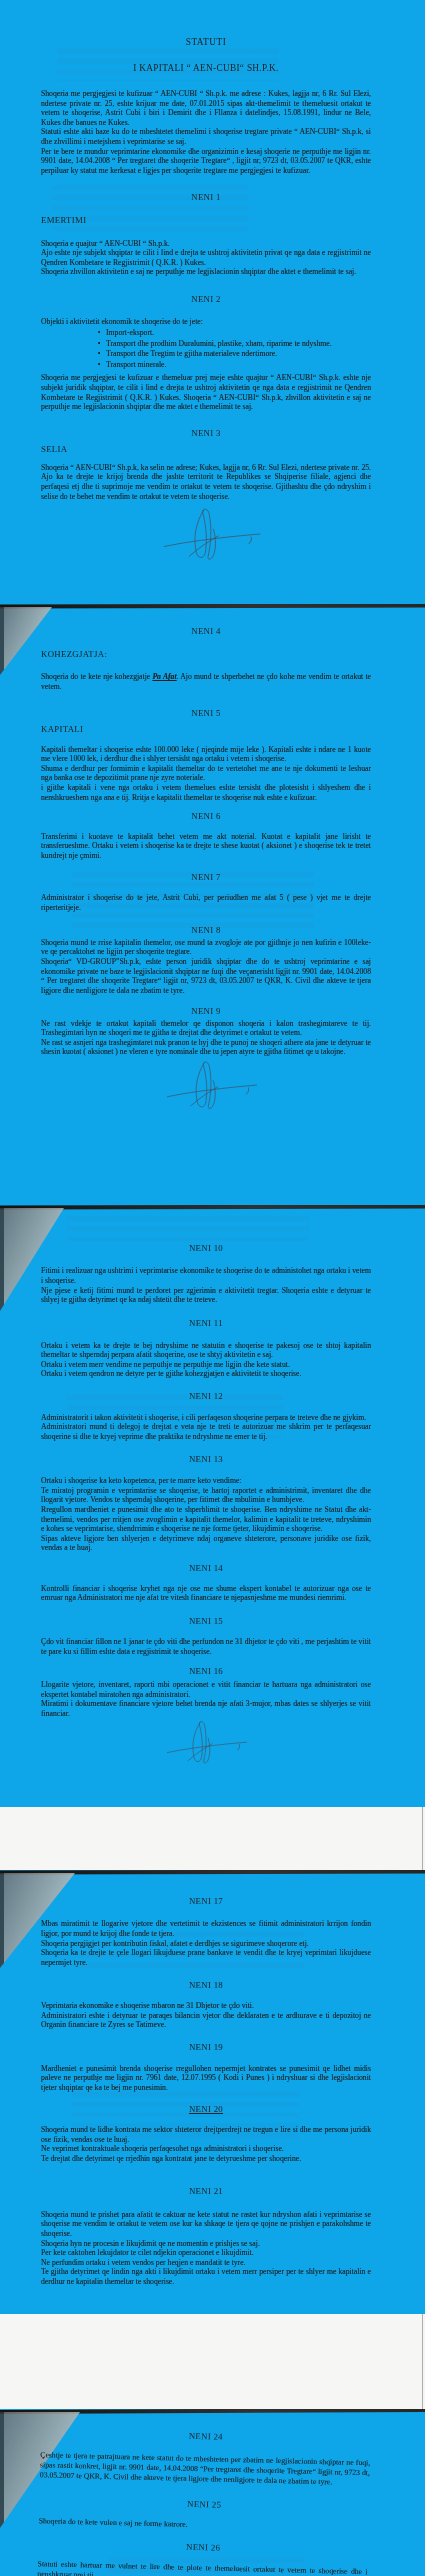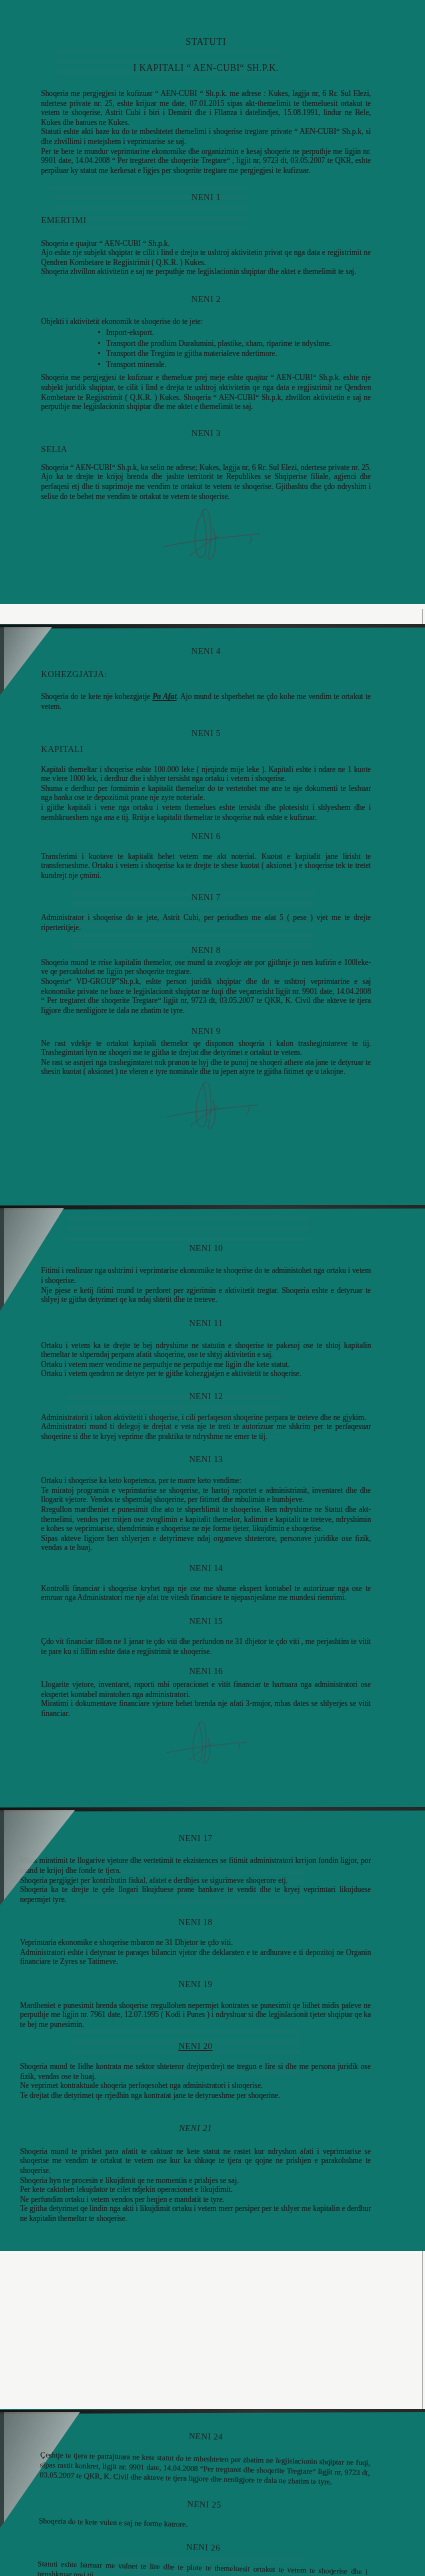--- a/index.html
+++ b/index.html
@@ -8,27 +8,27 @@
     position:relative;
     width:426px;height:3011px;
     margin:0 auto;
     background:#f6f6f4;
     font-family:"Liberation Serif","DejaVu Serif",serif;
     color:#1e1e1e;
     overflow:hidden;
   }
   .page{
     position:absolute;left:0;width:426px;overflow:hidden;
-    background:#0f766e;
+    background:#0ea5e9;
     box-sizing:border-box;
   }
   #page1{top:0;height:604px;padding:37px 55px 0 41px;}
-  #page2{top:624px;height:758px;padding:21.6px 55px 0 41px;}
+  #page2{top:604px;height:758px;padding:21.6px 55px 0 41px;}
   #page3{top:1205px;height:602px;padding:34px 55px 0 41px;}
-  #page4{top:1807px;height:444px;padding:24px 55px 0 20px;}
+  #page4{top:1870px;height:444px;padding:24px 55px 0 41px;}
   #page5{top:2409px;height:602px;padding:17.5px 55px 0 41px;}
 
   .doc-title{ text-align:center;font-size:9.3px;letter-spacing:0.5px;margin:0 0 15.5px 0;}
   .doc-subtitle{ text-align:center;font-size:9.3px;letter-spacing:0.3px;margin:0 0 16.5px 0;}
   .neni{ text-align:center;font-size:8.8px;letter-spacing:0.3px;margin:16.5px 0 13.4px 0;}
   .neni.underline{ text-decoration:underline;}
   .subhead{ font-size:8.8px;letter-spacing:0.3px;margin:4.1px 0 13.4px 0;}
   p.body{ font-size:7.7px;line-height:9.6px;text-align:justify;margin:0;
           text-shadow:0 0 0.2px rgba(20,20,20,.35);}
   .em-strong{ font-weight:bold;font-style:italic;text-decoration:underline;}
@@ -210,21 +210,21 @@
     <p class="body">Administratori eshte i detyruar te paraqes bilancin vjetor dhe deklaraten e te ardhurave e ti depozitoj ne Organin financiare te Zyres se Tatimeve.</p>
 
     <div class="neni" style="margin:12.4px 0 11.3px;">NENI 19</div>
     <p class="body">Mardheniet e punesimit brenda shoqerise rregullohen nepermjet kontrates se punesimit qe lidhet midis paleve ne perputhje me ligjin nr. 7961 date, 12.07.1995 ( Kodi i Punes ) i ndryshuar si dhe legjislacionit tjeter shqiptar qe ka te bej me punesimin.</p>
 
     <div class="neni underline" style="margin:11.3px 0 11.3px;">NENI 20</div>
     <p class="body">Shoqeria mund te lidhe kontrata me sektor shteteror drejtperdrejt ne tregun e lire si dhe me persona juridik ose fizik, vendas ose te huaj.</p>
     <p class="body">Ne veprimet kontraktuale shoqeria perfaqesohet nga administratori i shoqerise.</p>
     <p class="body">Te drejtat dhe detyrimet qe rrjedhin nga kontratat jane te detyrueshme per shoqerine.</p>
 
-    <div class="neni" style="margin:23px 0 13.4px;font-style:italic;">NENI 21</div>
+    <div class="neni" style="margin:23px 0 13.4px;">NENI 21</div>
     <p class="body">Shoqeria mund te prishet para afatit te caktuar ne kete statut ne rastet kur ndryshon afati i veprimtarise se shoqerise me vendim te ortakut te vetem ose kur ka shkaqe te tjera qe qojne ne prishjen e parakohshme te shoqerise.</p>
     <p class="body">Shoqeria hyn ne procesin e likujdimit qe ne momentin e prishjes se saj.</p>
     <p class="body">Per kete caktohen lekujdator te cilet ndjekin operacionet e likujdimit.</p>
     <p class="body">Ne perfundim ortaku i vetem  vendos per heqjen e mandatit te tyre.</p>
     <p class="body">Te gjitha detyrimet qe lindin nga akti i likujdimit ortaku i vetem merr persiper per te shlyer  me kapitalin e derdhur ne kapitalin themeltar te shoqerise.</p>
 
     <div class="neni" style="margin:25px 0 12.4px;">NENI 22</div>
     <p class="body">Te gjitha mosmarrveshjet qe lindin me te tretet qe nuk mund te zgjidhen me mirkuptim brenda shoqerise do te zgjidhen nepermjet Gjykates se rrethit Gjyqesor Kukes.</p>
 
     <div class="neni" style="margin:11.3px 0 11.3px;">NENI 23</div>

